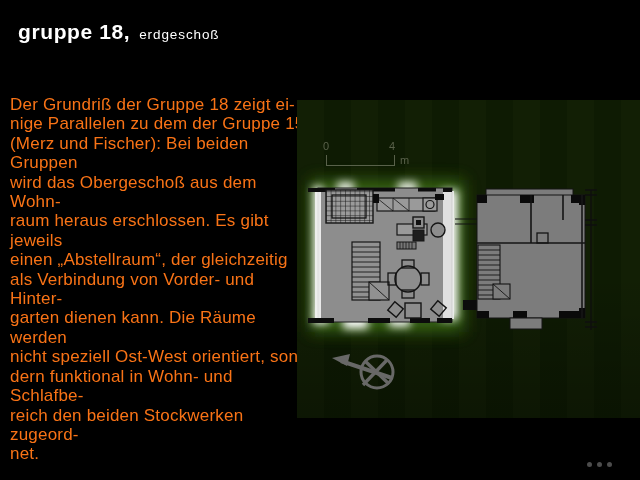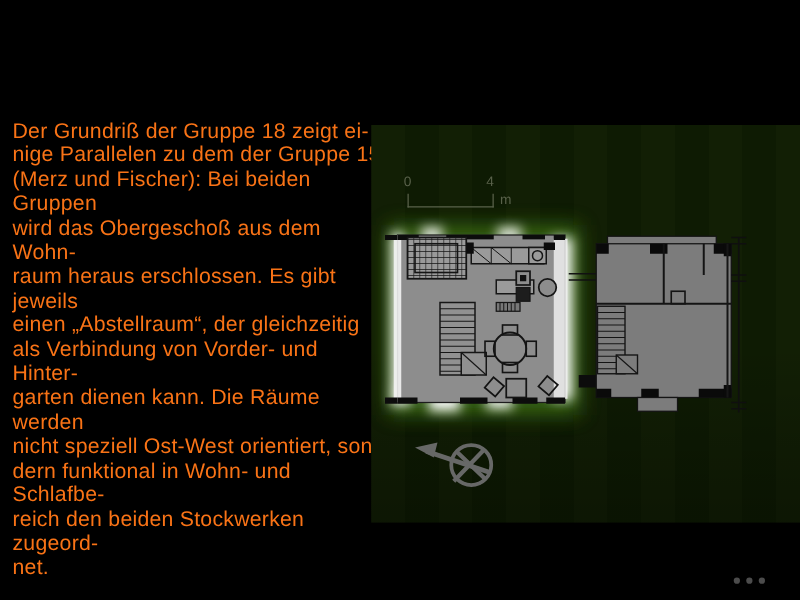--- a/index.html
+++ b/index.html
@@ -27,20 +27,24 @@
         border-left:1px solid #59614a;border-right:1px solid #59614a;border-bottom:1px solid #59614a;}
   
   .dots{position:absolute;right:28px;bottom:13px;display:flex;gap:5px;cursor:pointer;}
   .dots i{display:block;width:5px;height:5px;border-radius:50%;background:#4c4c4c;}
 </style>
 </head>
 <body>
 
 <div class="slide">
 
+  <header class="hdr">
+    <h1>gruppe 18,</h1>
+    <span class="sub">erdgeschoß</span>
+  </header>
 
   <p class="para">Der Grundriß der Gruppe 18 zeigt ei-
 nige Parallelen zu dem der Gruppe 15
 (Merz und Fischer): Bei beiden Gruppen
 wird das Obergeschoß aus dem Wohn-
 raum heraus erschlossen. Es gibt jeweils
 einen „Abstellraum“, der gleichzeitig
 als Verbindung von Vorder- und Hinter-
 garten dienen kann. Die Räume werden
 nicht speziell Ost-West orientiert, son-

